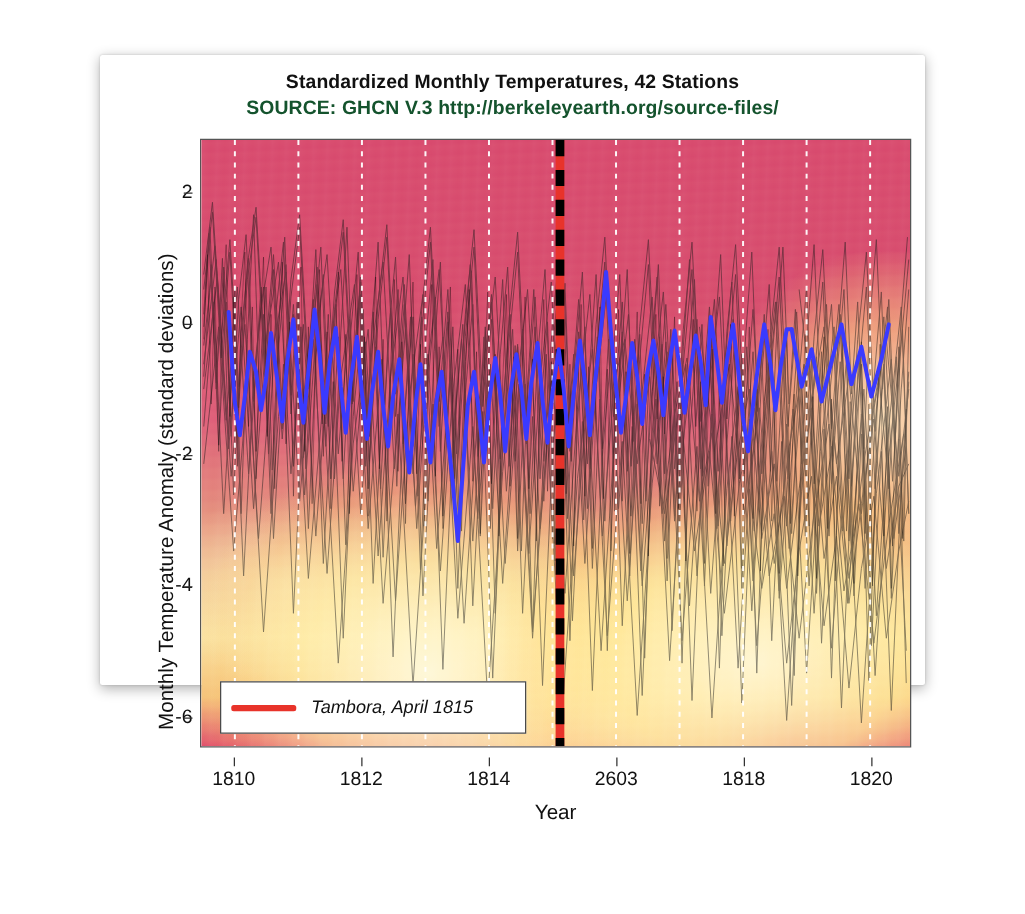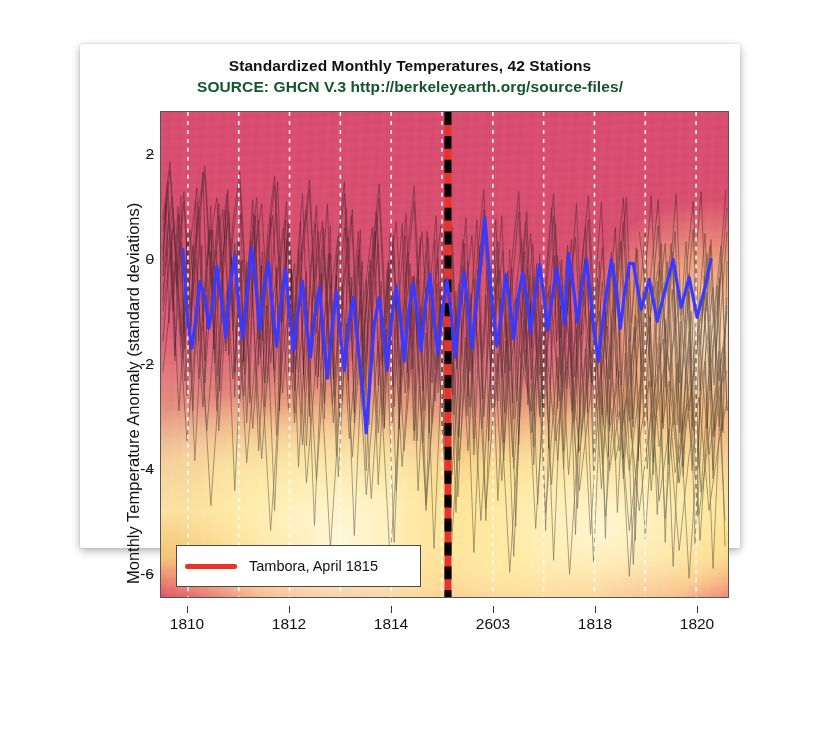--- a/index.html
+++ b/index.html
@@ -179,20 +179,21 @@
     height: 5px;
     background: #e8332a;
     border-radius: 2px;
     margin-right: 12px;
     flex: 0 0 auto;
   }
   .legend-label {
     font-size: 14.5px;
     color: #111;
     white-space: nowrap;
+    font-style: italic;
   }
 </style>
 </head>
 <body>
 
 <div id="root">
   <div class="card">
 
     <div class="chart-title">Standardized Monthly Temperatures, 42 Stations</div>
     <div class="chart-subtitle">SOURCE: GHCN V.3 http://berkeleyearth.org/source-files/</div>
@@ -301,14 +302,15 @@
       <div class="tickmark-x" style="left:435px;"></div>
       <div class="tickmark-x" style="left:537px;"></div>
       <div class="xtick" style="left:27px;  top:9px;">1810</div>
       <div class="xtick" style="left:129px; top:9px;">1812</div>
       <div class="xtick" style="left:231px; top:9px;">1814</div>
       <div class="xtick" style="left:333px; top:9px;">2603</div>
       <div class="xtick" style="left:435px; top:9px;">1818</div>
       <div class="xtick" style="left:537px; top:9px;">1820</div>
     </div>
 
+    <div class="xlabel">Year</div>
   </div>
 </div>
 
 </body></html>

